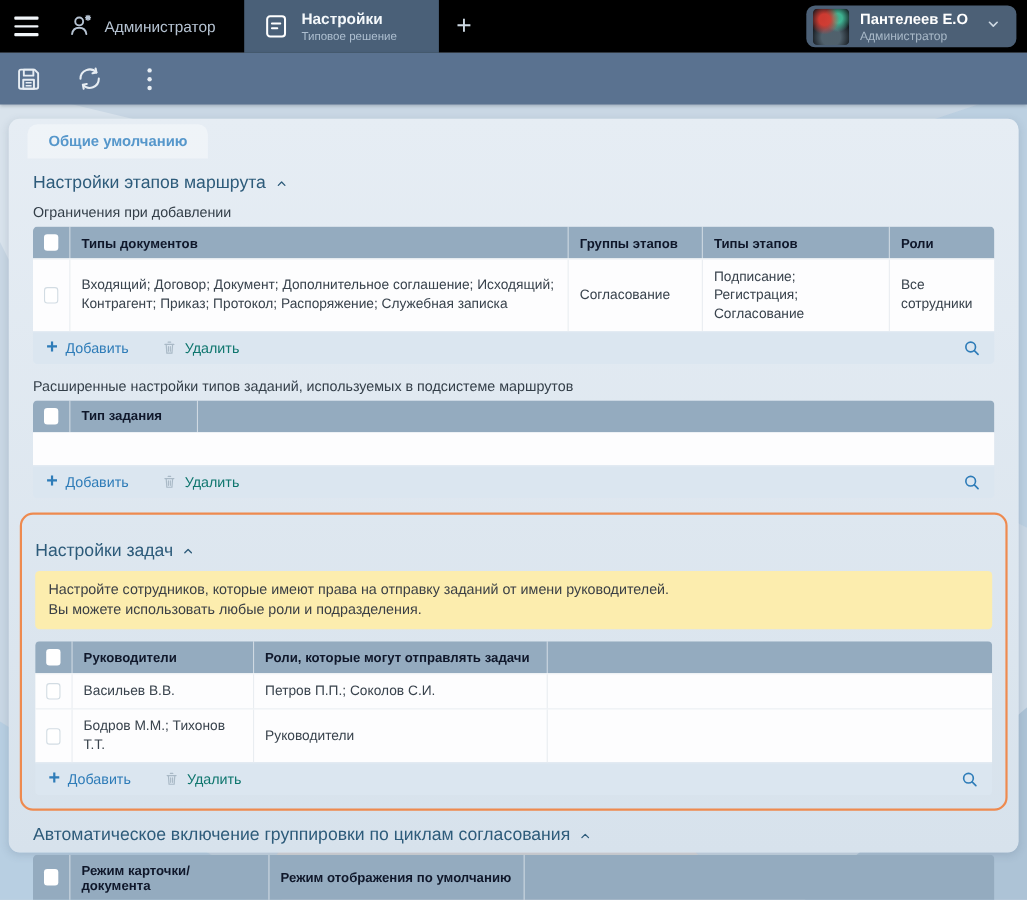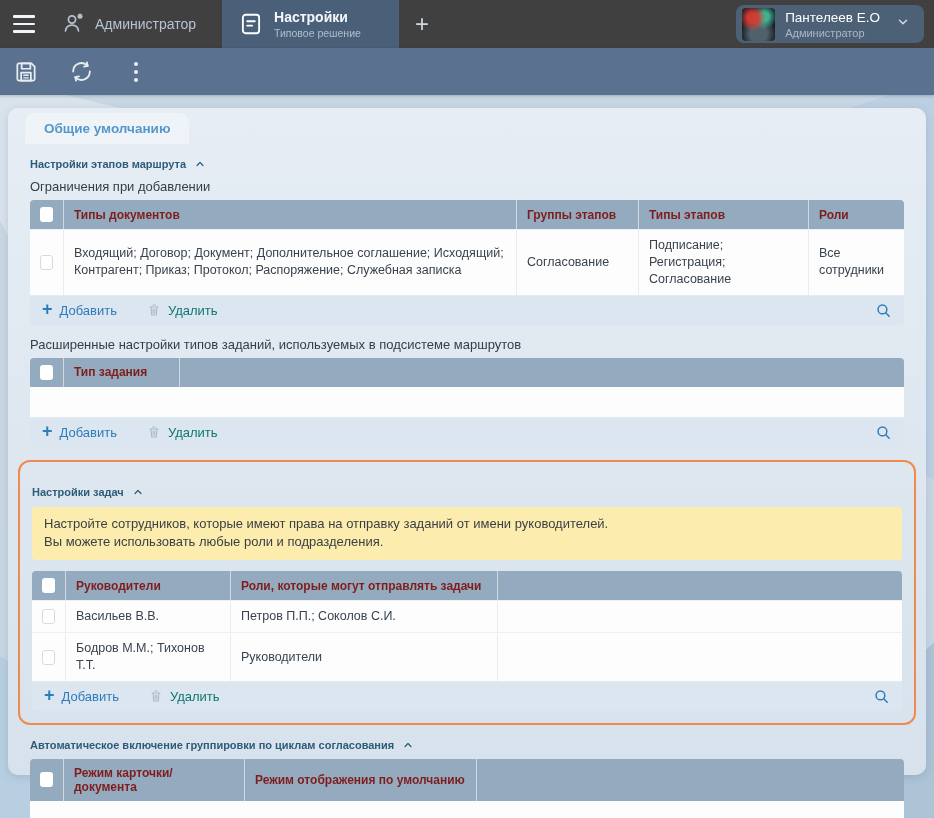--- a/index.html
+++ b/index.html
@@ -22,21 +22,21 @@
   .p4 { width: 520px; height: 330px; left: 180px; bottom: -60px;
         background: rgba(244,214,200,.35); clip-path: polygon(0 100%, 45% 0, 100% 90%); }
   .p5 { width: 380px; height: 300px; left: -60px; bottom: -40px;
         background: rgba(168,199,224,.5); clip-path: polygon(0 20%, 100% 100%, 0 100%); }
   .p6 { width: 300px; height: 260px; right: -40px; bottom: -50px;
         background: rgba(140,170,198,.45); clip-path: polygon(100% 0, 100% 100%, 0 100%); }
 
   
   .topbar {
     position: relative; z-index: 5;
-    height: 48px; background: #404040; display: flex; align-items: stretch;
+    height: 48px; background: #000000; display: flex; align-items: stretch;
   }
   .hamburger { width: 48px; display: flex; flex-direction: column; justify-content: center; align-items: center; gap: 5px; cursor: pointer; }
   .hamburger span { display: block; width: 22px; height: 2.5px; background: #f1f5f9; border-radius: 1px; }
   .tab-admin { display: flex; align-items: center; gap: 9px; padding: 0 26px 0 14px; color: #b6c3d2; font-size: 14px; }
   .tab-settings {
     background: #4a6078; display: flex; align-items: center; gap: 10px;
     padding: 0 38px 0 16px; color: #fff;
   }
   .doc-icon-box { width: 26px; height: 26px; }
   .tab-settings .txt .t1 { font-size: 14px; font-weight: bold; color: #f4f8fb; }
@@ -48,21 +48,21 @@
     display: flex; align-items: center; gap: 10px; padding: 0 14px 0 6px; cursor: pointer;
   }
   .avatar {
     width: 33px; height: 33px; border-radius: 4px; flex: none;
     background-color: #14181d;
     background-image:
       radial-gradient(circle at 32% 30%, rgba(215,60,50,.95) 0 16%, transparent 42%),
       radial-gradient(circle at 68% 26%, rgba(70,205,165,.85) 0 13%, transparent 38%),
       radial-gradient(circle at 50% 78%, rgba(95,115,128,.8) 0 28%, transparent 60%);
   }
-  .profile .txt .n { font-size: 13.5px; font-weight: normal; color: #fff; }
+  .profile .txt .n { font-size: 13.5px; font-weight: bold; color: #fff; }
   .profile .txt .r { font-size: 11px; color: #a9b9c8; margin-top: 2px; }
   .chev { margin-left: 6px; }
 
   
   .toolbar {
     position: relative; z-index: 5;
     height: 47px; background: #5a7290; display: flex; align-items: center; gap: 27px; padding: 0 12px;
     box-shadow: 0 1px 3px rgba(30,45,60,.25);
   }
   .toolbtn { width: 28px; height: 28px; display: flex; align-items: center; justify-content: center; cursor: pointer; }
@@ -76,29 +76,29 @@
     background: linear-gradient(180deg, #e6edf4 0%, #d7e2ec 100%);
     box-shadow: 0 2px 8px rgba(60,85,110,.18);
   }
   .page-tabs { display: flex; padding: 5px 0 0 17px; }
   .ptab { padding: 8px 19px; font-size: 13.5px; border-radius: 9px 9px 0 0; cursor: pointer; }
   .ptab.general { background: rgba(255,255,255,.38); color: #5697cb; font-weight: bold; }
   .ptab.additional { background: #f2f6fa; color: #3c4b59; }
   .sections { padding: 0 22px; }
 
   .sec-title { display: flex; align-items: center; gap: 8px; margin-top: 14px; cursor: pointer; }
-  .sec-title span { font-size: 11px; font-weight: bold; color: #2d5b7a; }
+  .sec-title span { font-size: 16px; font-weight: normal; color: #2d5b7a; }
   .sub-label { font-size: 13px; color: #333e48; margin: 9px 0 6px; }
 
   
   .tbl { border-radius: 4px; overflow: hidden; }
   .trow { display: flex; align-items: stretch; }
   .cell { padding: 7px 10px; }
   .thead { background: #94abbf; }
-  .thead .cell { color: #7f1d1d; font-size: 12px; font-weight: bold; border-right: 1px solid rgba(255,255,255,.55); display: flex; align-items: center; }
+  .thead .cell { color: #0f172a; font-size: 12px; font-weight: bold; border-right: 1px solid rgba(255,255,255,.55); display: flex; align-items: center; }
   .thead .cell:last-child { border-right: none; }
   .tbody { background: #fdfdfe; border-top: 1px solid #edf1f4; }
   .tbody .cell { font-size: 12.5px; color: #39434d; line-height: 1.35; border-right: 1px solid #e9edf1; display: flex; align-items: center; }
   .tbody .cell:last-child { border-right: none; }
   .empty-row { height: 30px; background: #fdfdfe; }
   .tfoot { background: #dbe6f0; height: 30px; display: flex; align-items: center; padding: 0 12px; border-top: 1px solid #e4ecf3; }
   .ckcell { justify-content: center; }
   .checkbox-h { width: 15px; height: 15px; background: #fff; border-radius: 3px; }
   .checkbox-r { width: 15px; height: 15px; background: #fff; border: 1px solid #d2dce3; border-radius: 3px; }
   .btn-add { display: flex; align-items: center; gap: 7px; color: #2e7cb8; font-size: 13px; cursor: pointer; }

